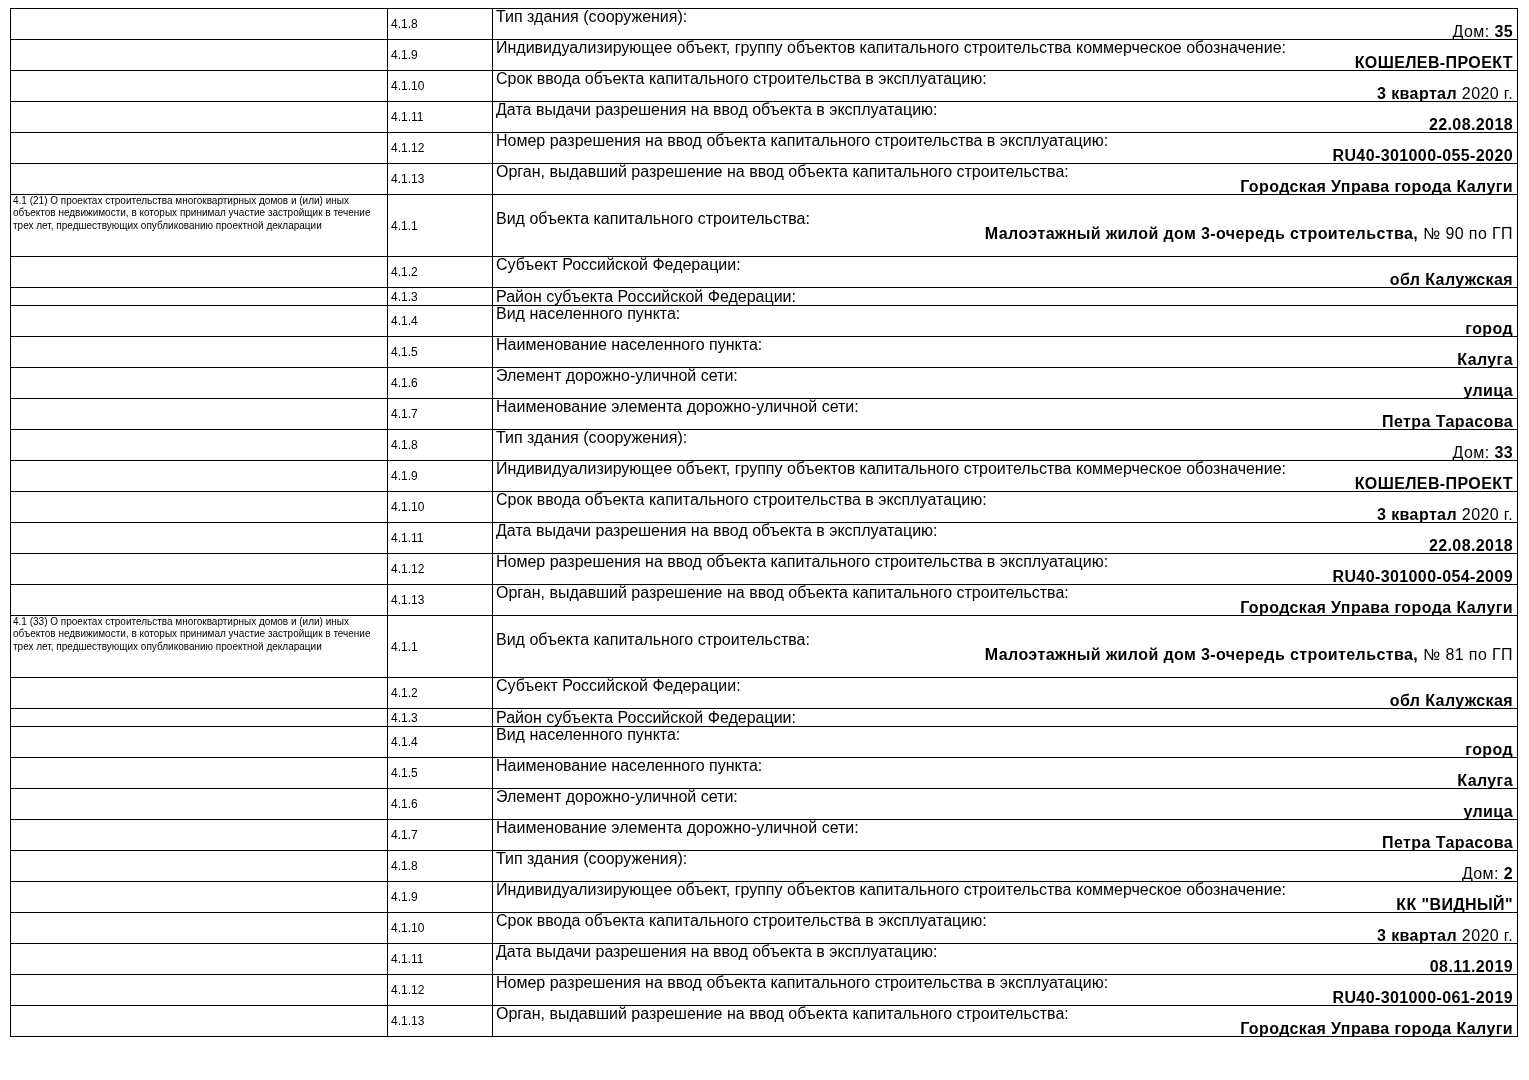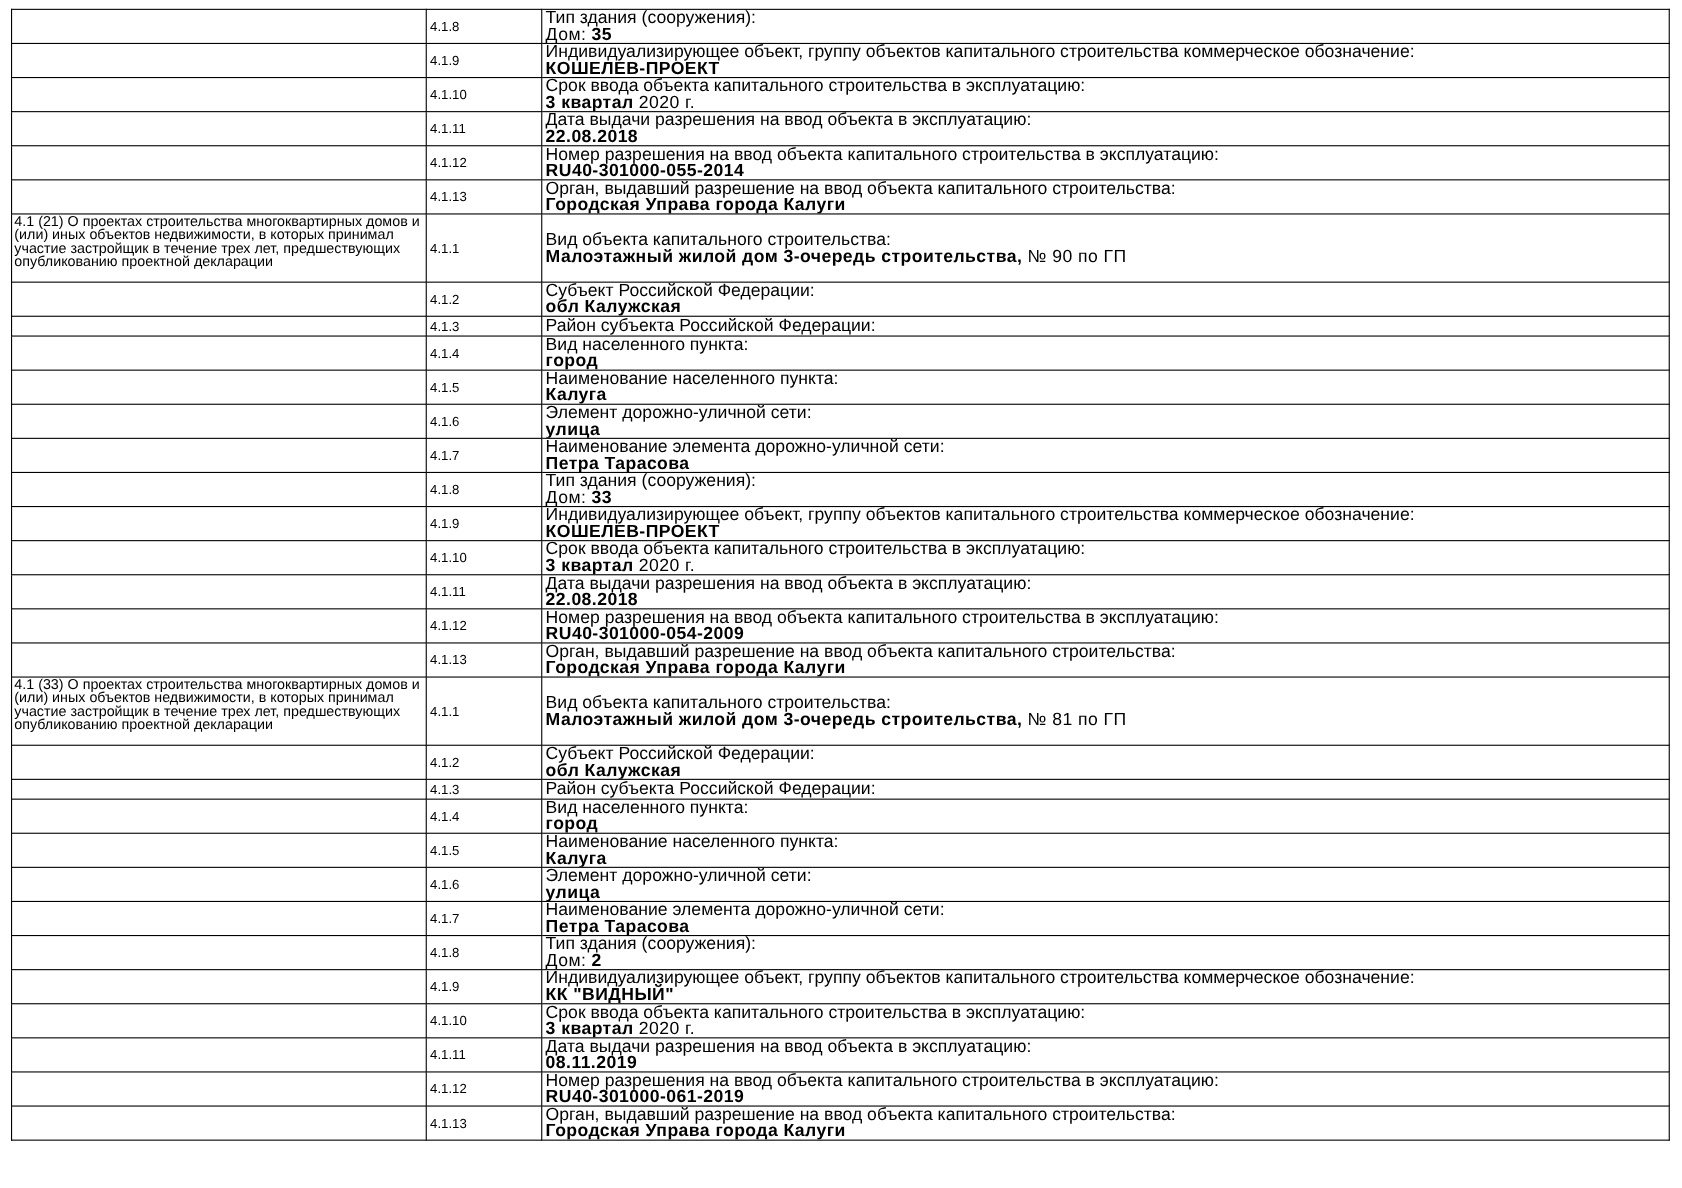--- a/index.html
+++ b/index.html
@@ -21,39 +21,39 @@
   table.decl td {
     border: 1px solid #000;
     overflow: hidden;
   }
   col.c-hdr { width: 377px; }
   col.c-num { width: 105px; }
   col.c-body { width: 1025px; }
 
   td.hdr {
     vertical-align: top;
-    font-size: 13px;
+    font-size: 10px;
     line-height: 12.4px;
     padding: 0 3px 0 2px;
   }
   td.num {
     vertical-align: middle;
     font-size: 12px;
     padding: 0 2px 0 3px;
   }
   td.content {
     vertical-align: middle;
     font-size: 16px;
     line-height: 15px;
     padding: 0 4px 0 3px;
   }
   tr.h31 { height: 19px; margin-left: 40px; }
   tr.h18 { height: 18px; padding-left: 33px; }
   tr.h62 { height: 62px; }
-  .val { letter-spacing: 0.4px; }
+  .val { letter-spacing: 0.4px; text-align: right; }
   .val .b { font-weight: bold; }
 </style>
 </head>
 <body>
 
 <table class="decl">
   <colgroup>
     <col class="c-hdr">
     <col class="c-num">
     <col class="c-body">
@@ -89,21 +89,21 @@
     <td class="content">
       <div class="label">Дата выдачи разрешения на ввод объекта в эксплуатацию:</div>
       <div class="val"><span class="b">22.08.2018</span></div>
     </td>
   </tr>
       <tr class="h31">
     <td class="hdr"></td>
     <td class="num">4.1.12</td>
     <td class="content">
       <div class="label">Номер разрешения на ввод объекта капитального строительства в эксплуатацию:</div>
-      <div class="val"><span class="b">RU40-301000-055-2014</span></div>
+      <div class="val"><span class="b">RU40-301000-055-2020</span></div>
     </td>
   </tr>
       <tr class="h31">
     <td class="hdr"></td>
     <td class="num">4.1.13</td>
     <td class="content">
       <div class="label">Орган, выдавший разрешение на ввод объекта капитального строительства:</div>
       <div class="val"><span class="b">Городская Управа города Калуги</span></div>
     </td>
   </tr>

